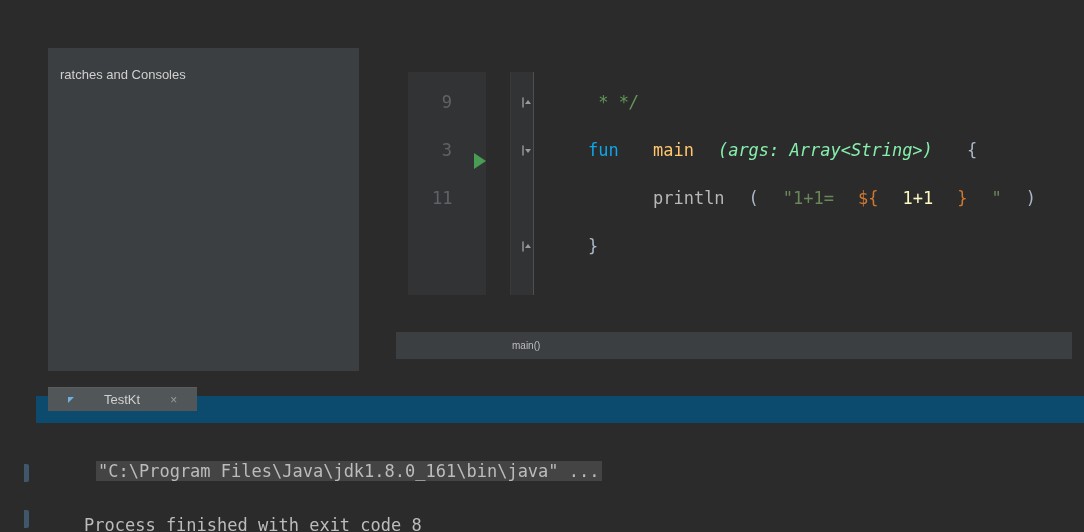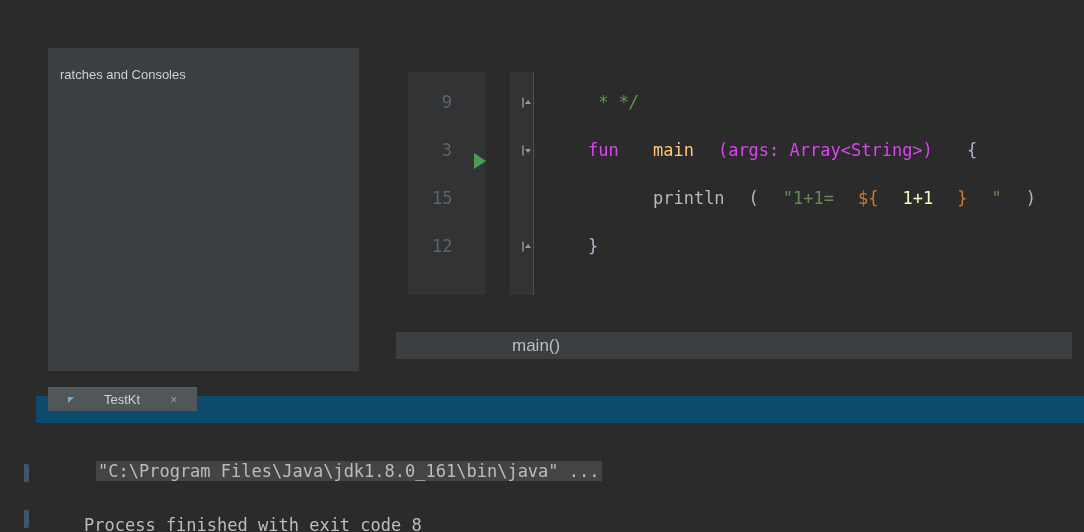--- a/index.html
+++ b/index.html
@@ -63,34 +63,34 @@
       border-left:3px solid transparent;
       border-right:3px solid transparent;
       border-bottom:4px solid #9a9a9a;
     }
     .code {
       flex:1; font-family:Consolas,monospace;
       font-size:17px; color:#a9b7c6;
       padding-left:6px;
     }
     .code .g-row { display:flex; align-items:center; white-space:pre; }
-    .kw   { color:#d946ef; }
+    .kw   { color:#0ea5e9; }
     .fn   { color:#ffc66d;text-align:right; }
     .fni  { color:#b8b8b8; }
     .str  { color:#6a8759; }
-    .cls  { color:#d946ef; }
+    .cls  { color:#86efac;font-style:italic; }
     .op   { color:#a9b7c6; }
     .tpl  { color:#cc7832; }
     .num  { color:#fef9c3; }
     .cmt  { color:#629755; font-style:italic; }
     .crumb {
       height:28px; background:#3c3f41;
       border-top:1px solid #2b2b2b;
       display:flex; align-items:center;
-      padding-left:104px; color:#bdbdbd; font-size:17px;
+      padding-left:104px; color:#bdbdbd; font-size:10px;
     }
     
     .tabrow {
       height:28px; background:#0c4a6e;
       border-top:1px solid #2b2b2b;
       display:flex; align-items:flex-end;
     }
     .tab {
       background:#515658; color:#d0d0d0;
       font-size:13px; height:24px;
@@ -133,22 +133,21 @@
   </div>
 
   <div class="editor-wrap">
     <div class="editor">
       <div class="gutter">
         <div class="g-row"><span>9</span></div>
         <div class="g-row">
           <span class="run-icon"></span>
           <span>3</span>
         </div>
-        <div class="g-row"><span>15</span></div>
-        <div class="g-row"><span>12</span></div>
+        <div class="g-row"><span>11</span></div>
       </div>
       <div class="fold-col">
         <div class="g-row">
             <span class="fold-mark up"></span>
           </div>
         <div class="g-row">
             <span class="fold-mark down"></span>
           </div>
         <div class="g-row"></div>
         <div class="g-row">

